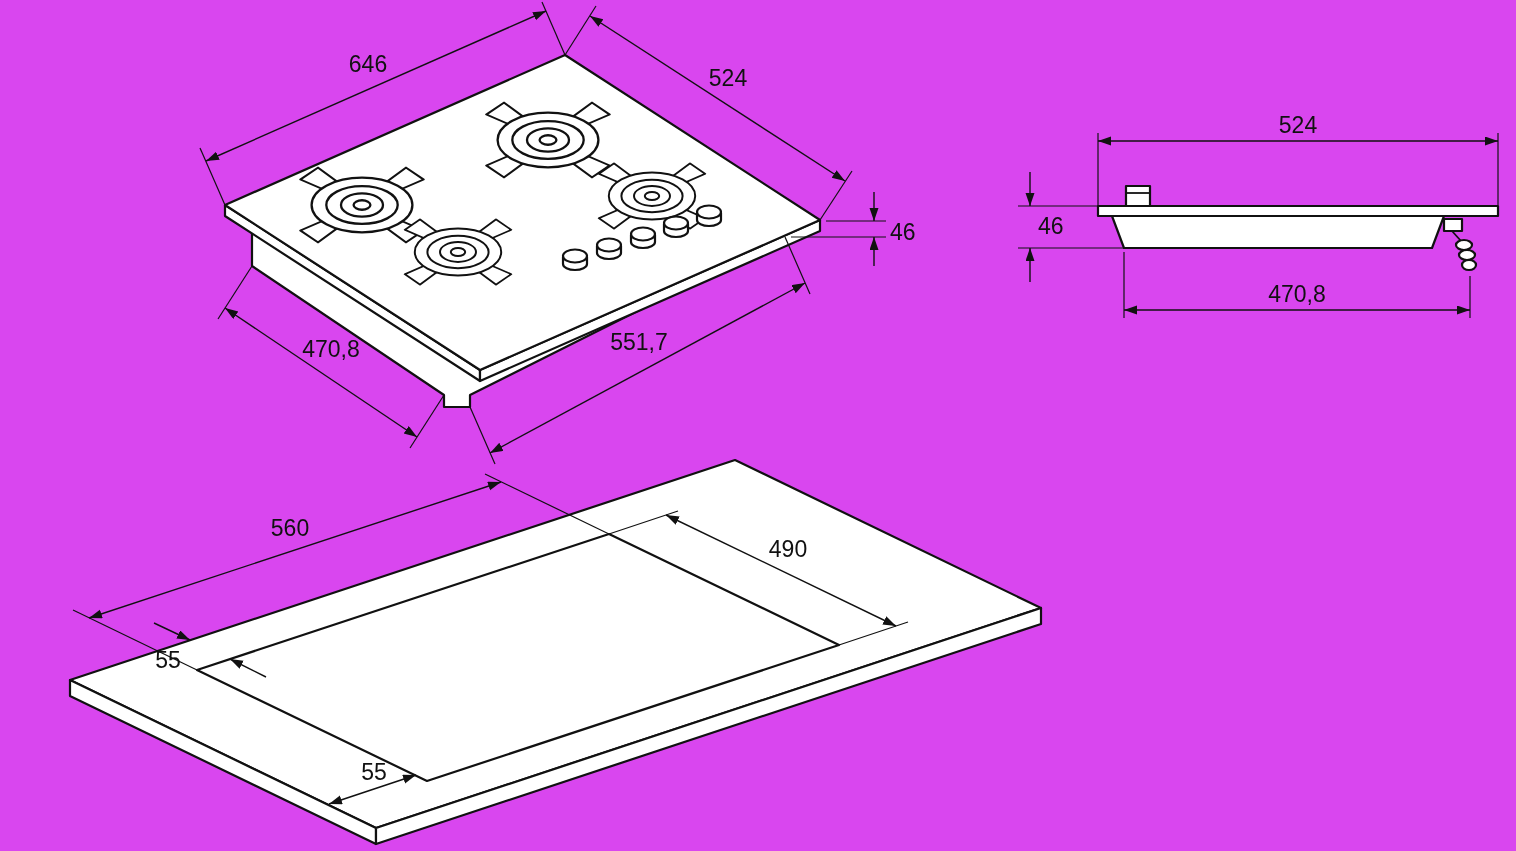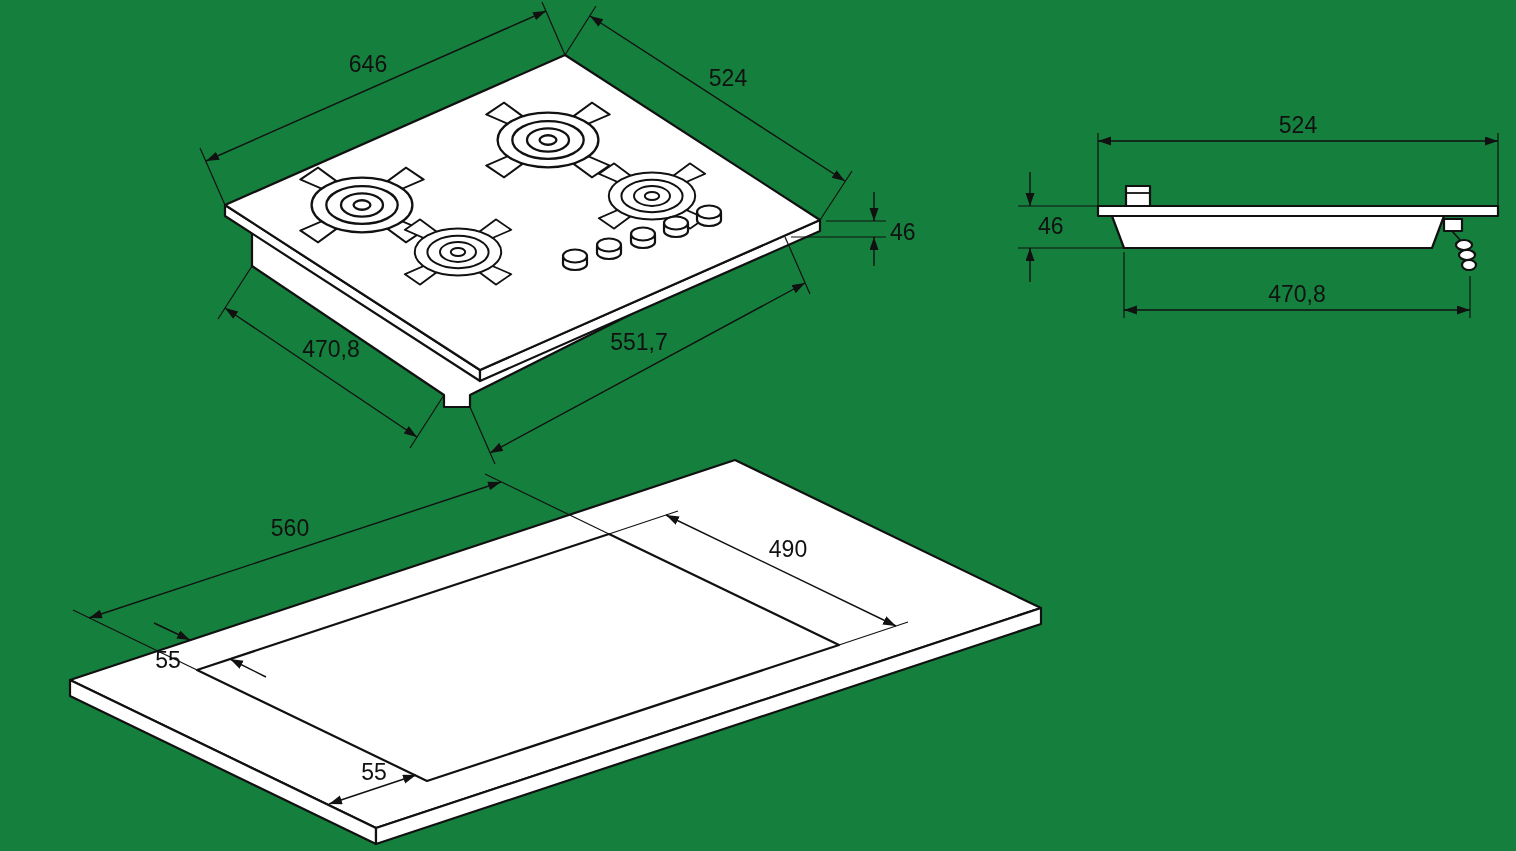--- a/index.html
+++ b/index.html
@@ -1,16 +1,16 @@
 <!DOCTYPE html>
 <html><head>
 <meta charset="utf-8">
 <style>
   html,body{margin:0;padding:0;background:#ffffff;}
-  .page{position:relative;width:1516px;height:851px;background:#15803d;overflow:hidden;
+  .page{position:relative;width:1516px;height:851px;background:#d946ef;overflow:hidden;
         font-family:"Liberation Sans", sans-serif;}
   svg{display:block}
   .obj{fill:#ffffff;stroke:#111111;stroke-width:2.2;stroke-linejoin:round;}
   .objthin{fill:none;stroke:#111111;stroke-width:1.8;}
   .dim{stroke:#111111;stroke-width:1.4;fill:none;}
   .ext{stroke:#111111;stroke-width:1.2;fill:none;}
   .lbl{font-family:"Liberation Sans", sans-serif;font-size:23px;fill:#111111;}
 </style>
 </head>
 <body>

